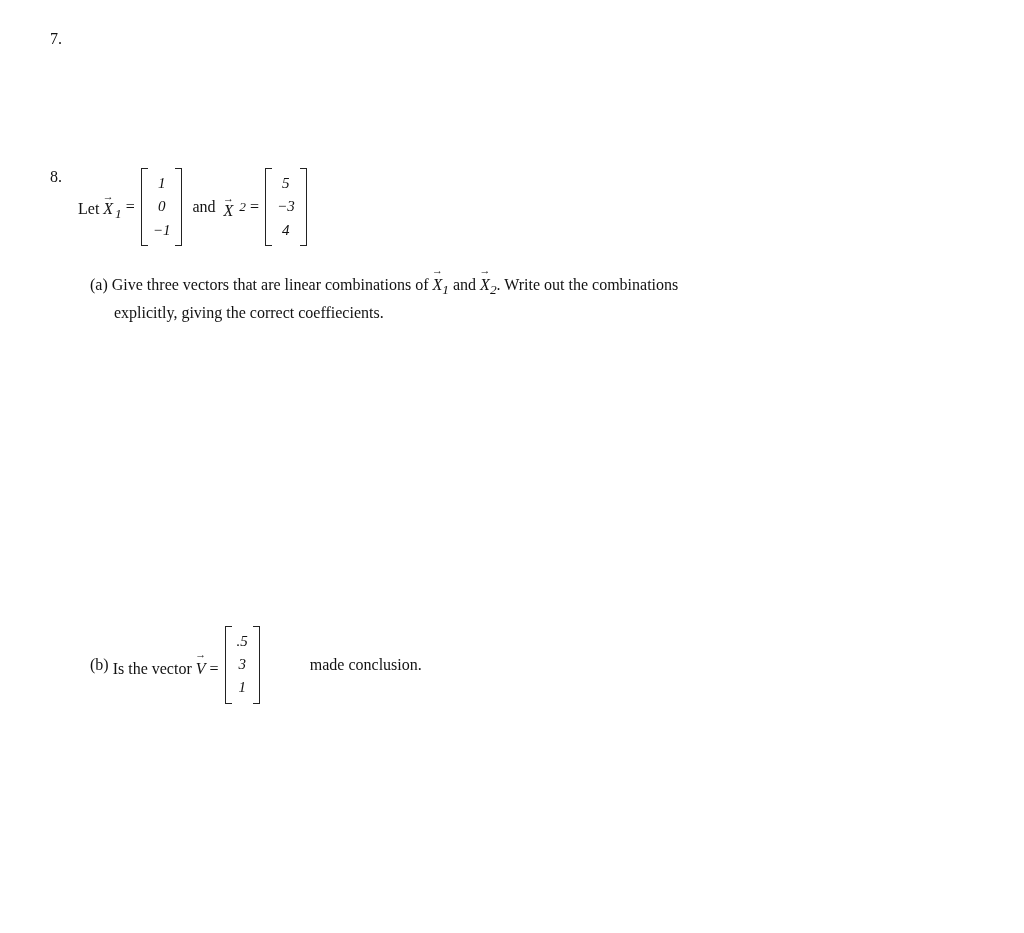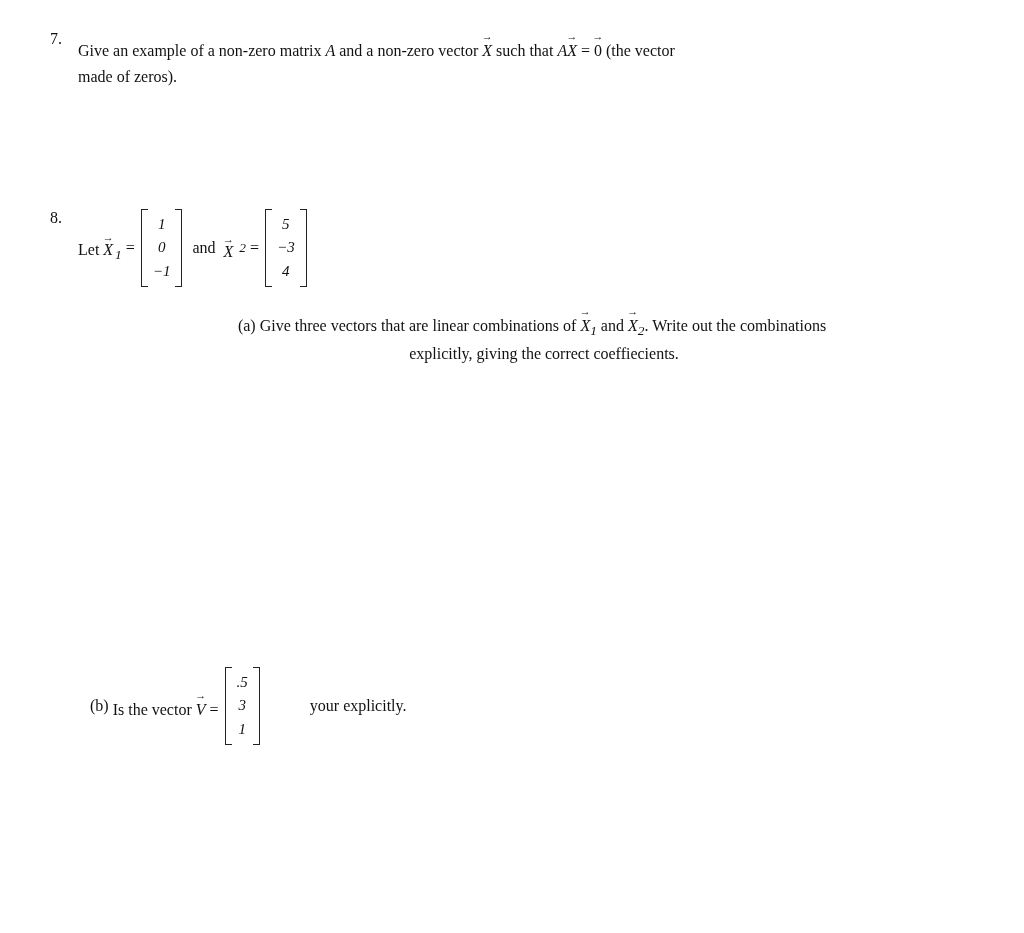--- a/index.html
+++ b/index.html
@@ -120,26 +120,20 @@
 
   </style>
 </head>
 <body>
 
 <div class="page">
 
   <div class="problem">
     <div class="problem-header">
       <span class="problem-number">7.</span>
-      <span class="problem-text">
-        Give an example of a non-zero matrix <span class="math-inline"><i>A</i></span> and a non-zero vector
-        <span class="varrow"><i>X</i></span>
-        such that <i>A</i><span class="varrow"><i>X</i></span> = <span class="varrow" style="font-style:normal;">0</span> (the vector<br>
-        made of zeros).
-      </span>
     </div>
   </div>
 
   <div class="problem" style="margin-top: 120px;">
 
     <div class="section-8">
       <span class="problem-number">8.</span>
       <div style="display:flex; align-items:center; flex-wrap:wrap; gap:4px;">
         <span>Let <span class="varrow" style="margin-right:2px;"><i>X</i></span><sub style="font-style:italic;">1</sub></span>
         <span>=</span>
@@ -165,21 +159,21 @@
           <span class="col-vec-nums">
             <span>5</span>
             <span>−3</span>
             <span>4</span>
           </span>
           <span class="col-vec-bracket-r"></span>
         </span>
       </div>
     </div>
 
-    <div class="sub-problem" style="margin-top: 18px; text-align: center;">
+    <div class="sub-problem" style="margin-top: 18px;">
       <span>(a) </span>
       <span>Give three vectors that are linear combinations of
         <span class="varrow"><i>X</i></span><sub style="font-style:italic;">1</sub>
         and
         <span class="varrow"><i>X</i></span><sub style="font-style:italic;">2</sub>.
         Write out the combinations<br>
         &nbsp;&nbsp;&nbsp;&nbsp;&nbsp;&nbsp;explicitly, giving the correct coeffiecients.
       </span>
     </div>
 
@@ -191,18 +185,18 @@
         <span class="col-vec-bracket-l"></span>
         <span class="col-vec-nums">
           <span>.5</span>
           <span>3</span>
           <span>1</span>
         </span>
         <span class="col-vec-bracket-r"></span>
       </span>
 
       <br>
-      <span style="margin-left: 40px;">your explicitly.</span>
+      <span style="margin-left: 40px;">made conclusion.</span>
     </div>
 
   </div>
 
 </div>
 
 </body></html>

